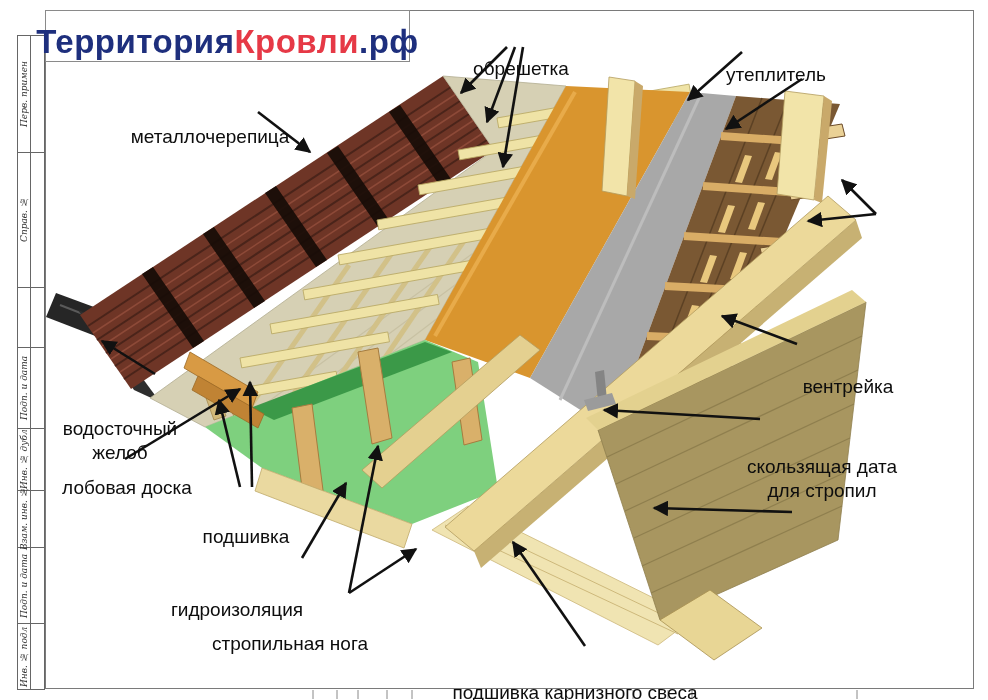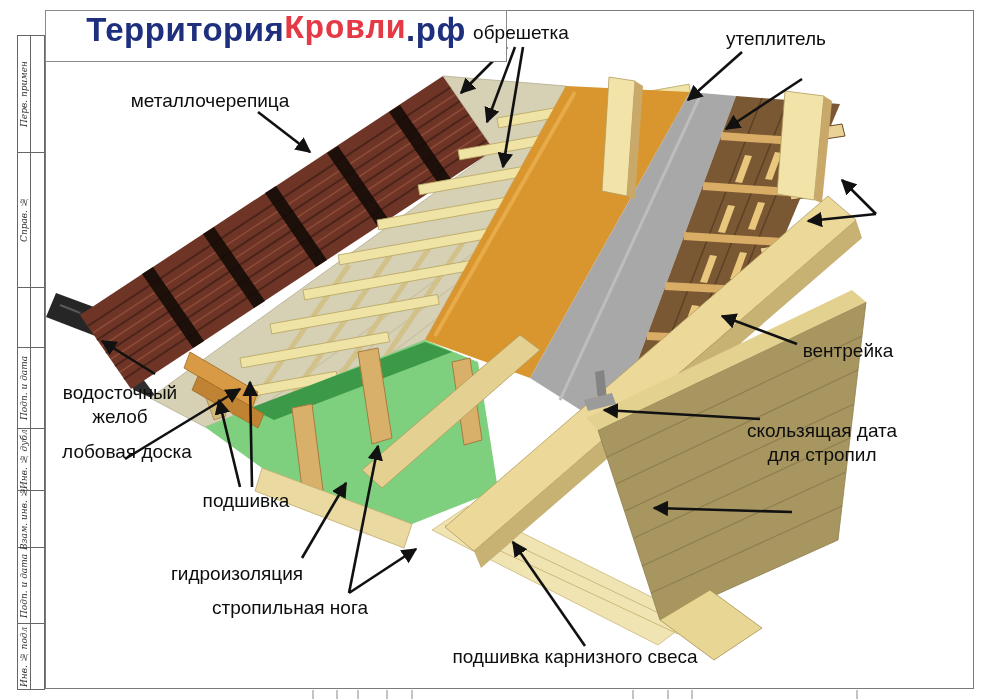--- a/index.html
+++ b/index.html
@@ -1,27 +1,27 @@
 <!DOCTYPE html>
 <html><head>
 <meta charset="utf-8">
 <style>
   html,body{margin:0;padding:0;background:#ffffff;width:988px;height:700px;overflow:hidden;}
   #stage{position:relative;width:988px;height:700px;background:#fff;font-family:"Liberation Sans",sans-serif;}
   .main-frame{position:absolute;left:45px;top:10px;width:929px;height:679px;border:1.3px solid #7a7a7a;box-sizing:border-box;z-index:0;}
-  .logo-box{position:absolute;left:45px;top:10px;width:462px;height:52px;border:1.4px solid #8a8a8a;box-sizing:border-box;background:#fff;z-index:3;display:flex;align-items:flex-start;justify-content:center;font-weight:bold;font-size:33px;letter-spacing:.5px;}
+  .logo-box{position:absolute;left:45px;top:10px;width:365px;height:52px;border:1.4px solid #8a8a8a;box-sizing:border-box;background:#fff;z-index:3;display:flex;align-items:flex-end;justify-content:center;font-weight:bold;font-size:33px;letter-spacing:.5px;}
   .logo-blue{color:#1e2f7d;}
-  .logo-red{color:#e63946;font-family:Liberation Mono, monospace;}
+  .logo-red{color:#e63946;}
   .stamp-strip{position:absolute;left:17px;top:35px;width:28px;height:655px;border:1px solid #666;box-sizing:border-box;z-index:2;background:#fff;}
   .stamp-divider{position:absolute;left:12px;top:0;bottom:0;width:1px;background:#666;}
   .stamp-cell{position:relative;width:100%;box-sizing:border-box;border-bottom:1px solid #666;}
   .stamp-cell:last-child{border-bottom:none;}
   .stamp-label{position:absolute;left:0;top:0;width:12px;height:100%;display:flex;align-items:center;justify-content:center;writing-mode:vertical-rl;transform:rotate(180deg);font-family:"DejaVu Serif",serif;font-style:italic;font-size:9px;color:#333;white-space:nowrap;}
   svg#diagram{position:absolute;left:0;top:0;z-index:1;}
-  .dlabel{position:absolute;z-index:4;text-align:center;font-size:19px;line-height:24px;color:#0d0d0d;white-space:pre-line;}
+  .dlabel{position:absolute;z-index:4;text-align:center;font-size:19px;line-height:24px;color:#0d0d0d;white-space:pre-line;margin-top:36px;}
 </style>
 </head>
 <body>
 
 <div id="stage">
 
   <div class="main-frame"></div>
 
   <div class="stamp-strip">
     <div class="stamp-divider"></div>

